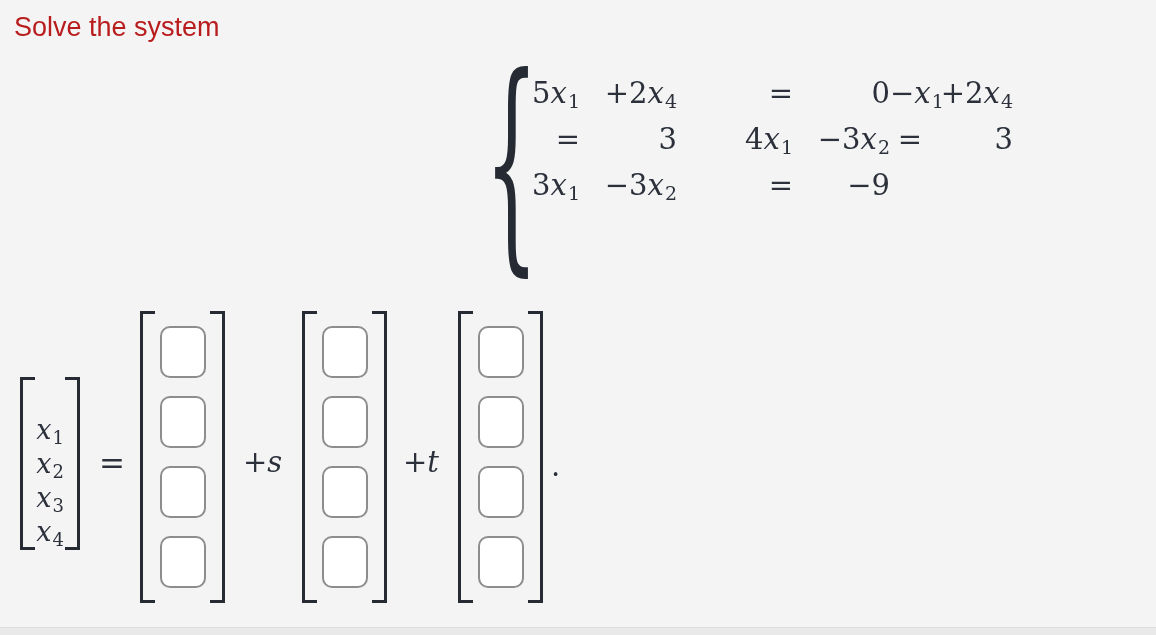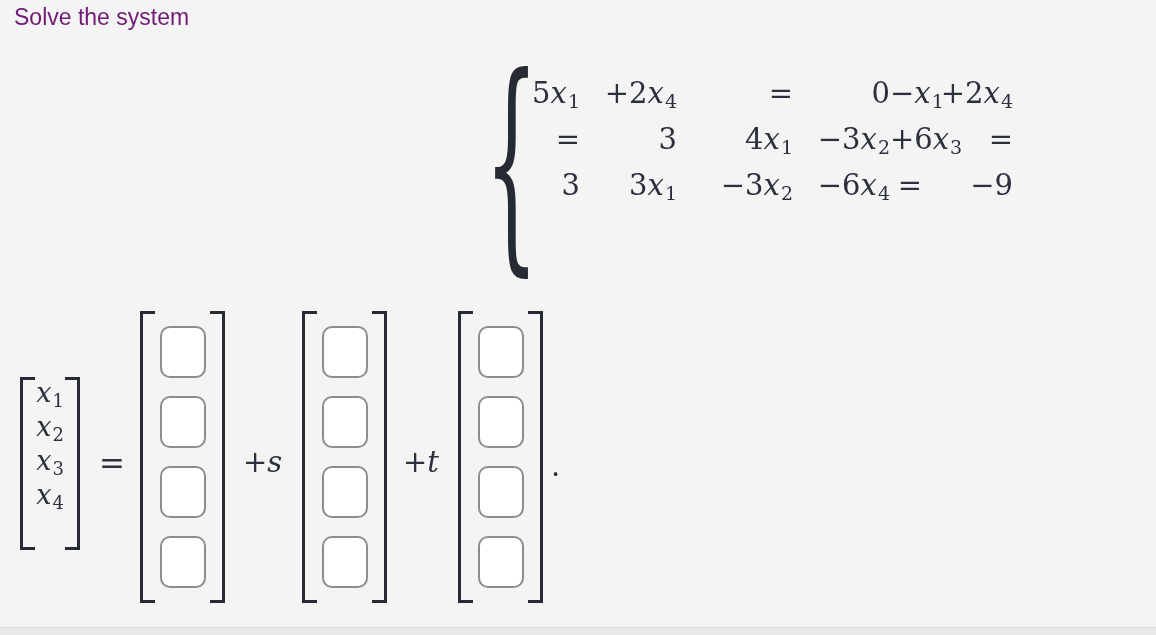--- a/index.html
+++ b/index.html
@@ -8,22 +8,22 @@
     width:1156px;height:635px;
     background:#f4f4f5;
     overflow:hidden;
     font-family:"Liberation Sans", sans-serif;
     --math:#2b303a;
     --bracket:#262b33;
     --inputBorder:#8d8d8f;
     --inputBg:#ffffff;
   }
   .title{
-    position:absolute;left:14px;top:4px;
-    font-size:23px;line-height:27px;color:#701a75;
+    position:absolute;left:14px;top:14px;
+    font-size:27px;line-height:27px;color:#b91c1c;
   }
   
   .brace-wrap{
     position:absolute;left:492px;top:70px;width:40px;height:184px;
     display:flex;align-items:center;justify-content:center;
     color:var(--bracket);pointer-events:none;
   }
   .brace-wrap span{
     font-family:"DejaVu Serif", serif;
     font-size:250px;line-height:0;display:inline-block;
@@ -48,21 +48,21 @@
     content:"";position:absolute;top:0;bottom:0;left:0;width:15px;
     border:3px solid var(--bracket);border-right:none;box-sizing:border-box;
   }
   .brack::after{
     content:"";position:absolute;top:0;bottom:0;right:0;width:15px;
     border:3px solid var(--bracket);border-left:none;box-sizing:border-box;
   }
   .xvec{left:20px;top:377px;width:60px;height:173px;}
   .xvec-inner{
     position:absolute;inset:0;display:flex;flex-direction:column;
-    align-items:center;justify-content:flex-start;
+    align-items:center;justify-content:flex-end;
     font-family:"DejaVu Serif", serif;font-size:27px;color:var(--math);
   }
   .xvec-inner .msub{font-size:18px;vertical-align:-5px;}
   .sol-eq{
     position:absolute;left:96px;top:447px;width:32px;
     font-family:"DejaVu Serif", serif;font-size:31px;line-height:32px;
     color:var(--math);text-align:center;
   }
   .matrix{top:311px;width:85px;height:292px;}
   .boxes{
@@ -103,26 +103,24 @@
     <div class="eq-cell"><span>5</span><span class="mvar">x</span><span class="msub">1</span></div>
     <div class="eq-cell"><span>+2</span><span class="mvar">x</span><span class="msub">4</span></div>
     <div class="eq-cell">=</div>
     <div class="eq-cell">0</div>
     <div class="eq-cell"><span>−</span><span class="mvar">x</span><span class="msub">1</span></div>
     <div class="eq-cell"><span>+2</span><span class="mvar">x</span><span class="msub">4</span></div>
     <div class="eq-cell">=</div>
     <div class="eq-cell">3</div>
     <div class="eq-cell"><span>4</span><span class="mvar">x</span><span class="msub">1</span></div>
     <div class="eq-cell"><span>−3</span><span class="mvar">x</span><span class="msub">2</span></div>
-    <div class="eq-cell"><span>+6</span><span class="mvar">x</span><span class="msub">3</span></div>
     <div class="eq-cell">=</div>
     <div class="eq-cell">3</div>
     <div class="eq-cell"><span>3</span><span class="mvar">x</span><span class="msub">1</span></div>
     <div class="eq-cell"><span>−3</span><span class="mvar">x</span><span class="msub">2</span></div>
-    <div class="eq-cell"><span>−6</span><span class="mvar">x</span><span class="msub">4</span></div>
     <div class="eq-cell">=</div>
     <div class="eq-cell">−9</div>
   </div>
 
 <div class="brack xvec">
   <div class="xvec-inner" id="xvec-inner">
       <span><span class="mvar">x</span><span class="msub">1</span></span>
       <span><span class="mvar">x</span><span class="msub">2</span></span>
       <span><span class="mvar">x</span><span class="msub">3</span></span>
       <span><span class="mvar">x</span><span class="msub">4</span></span>

